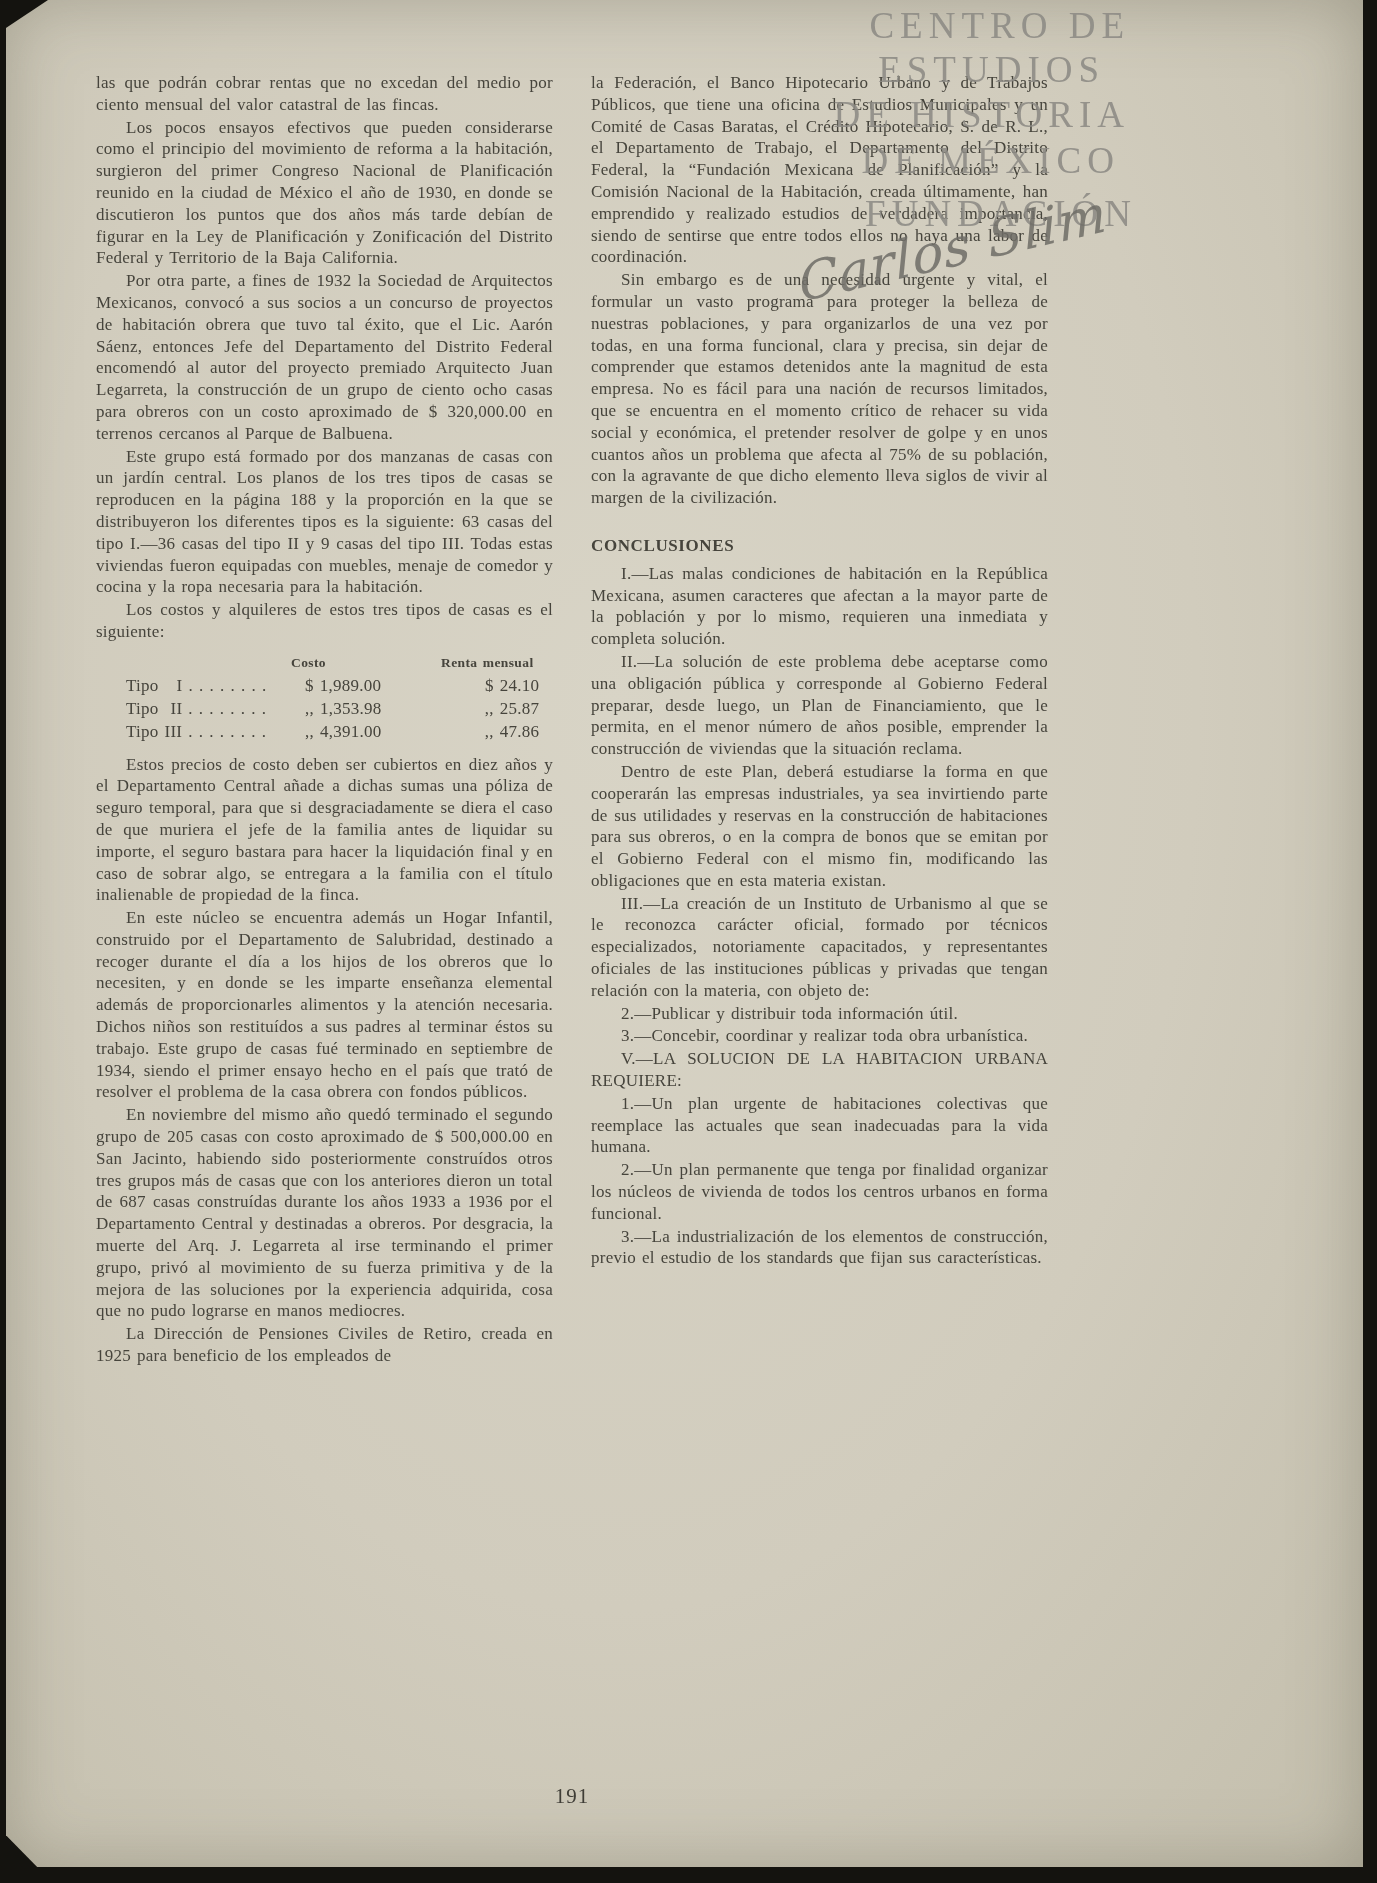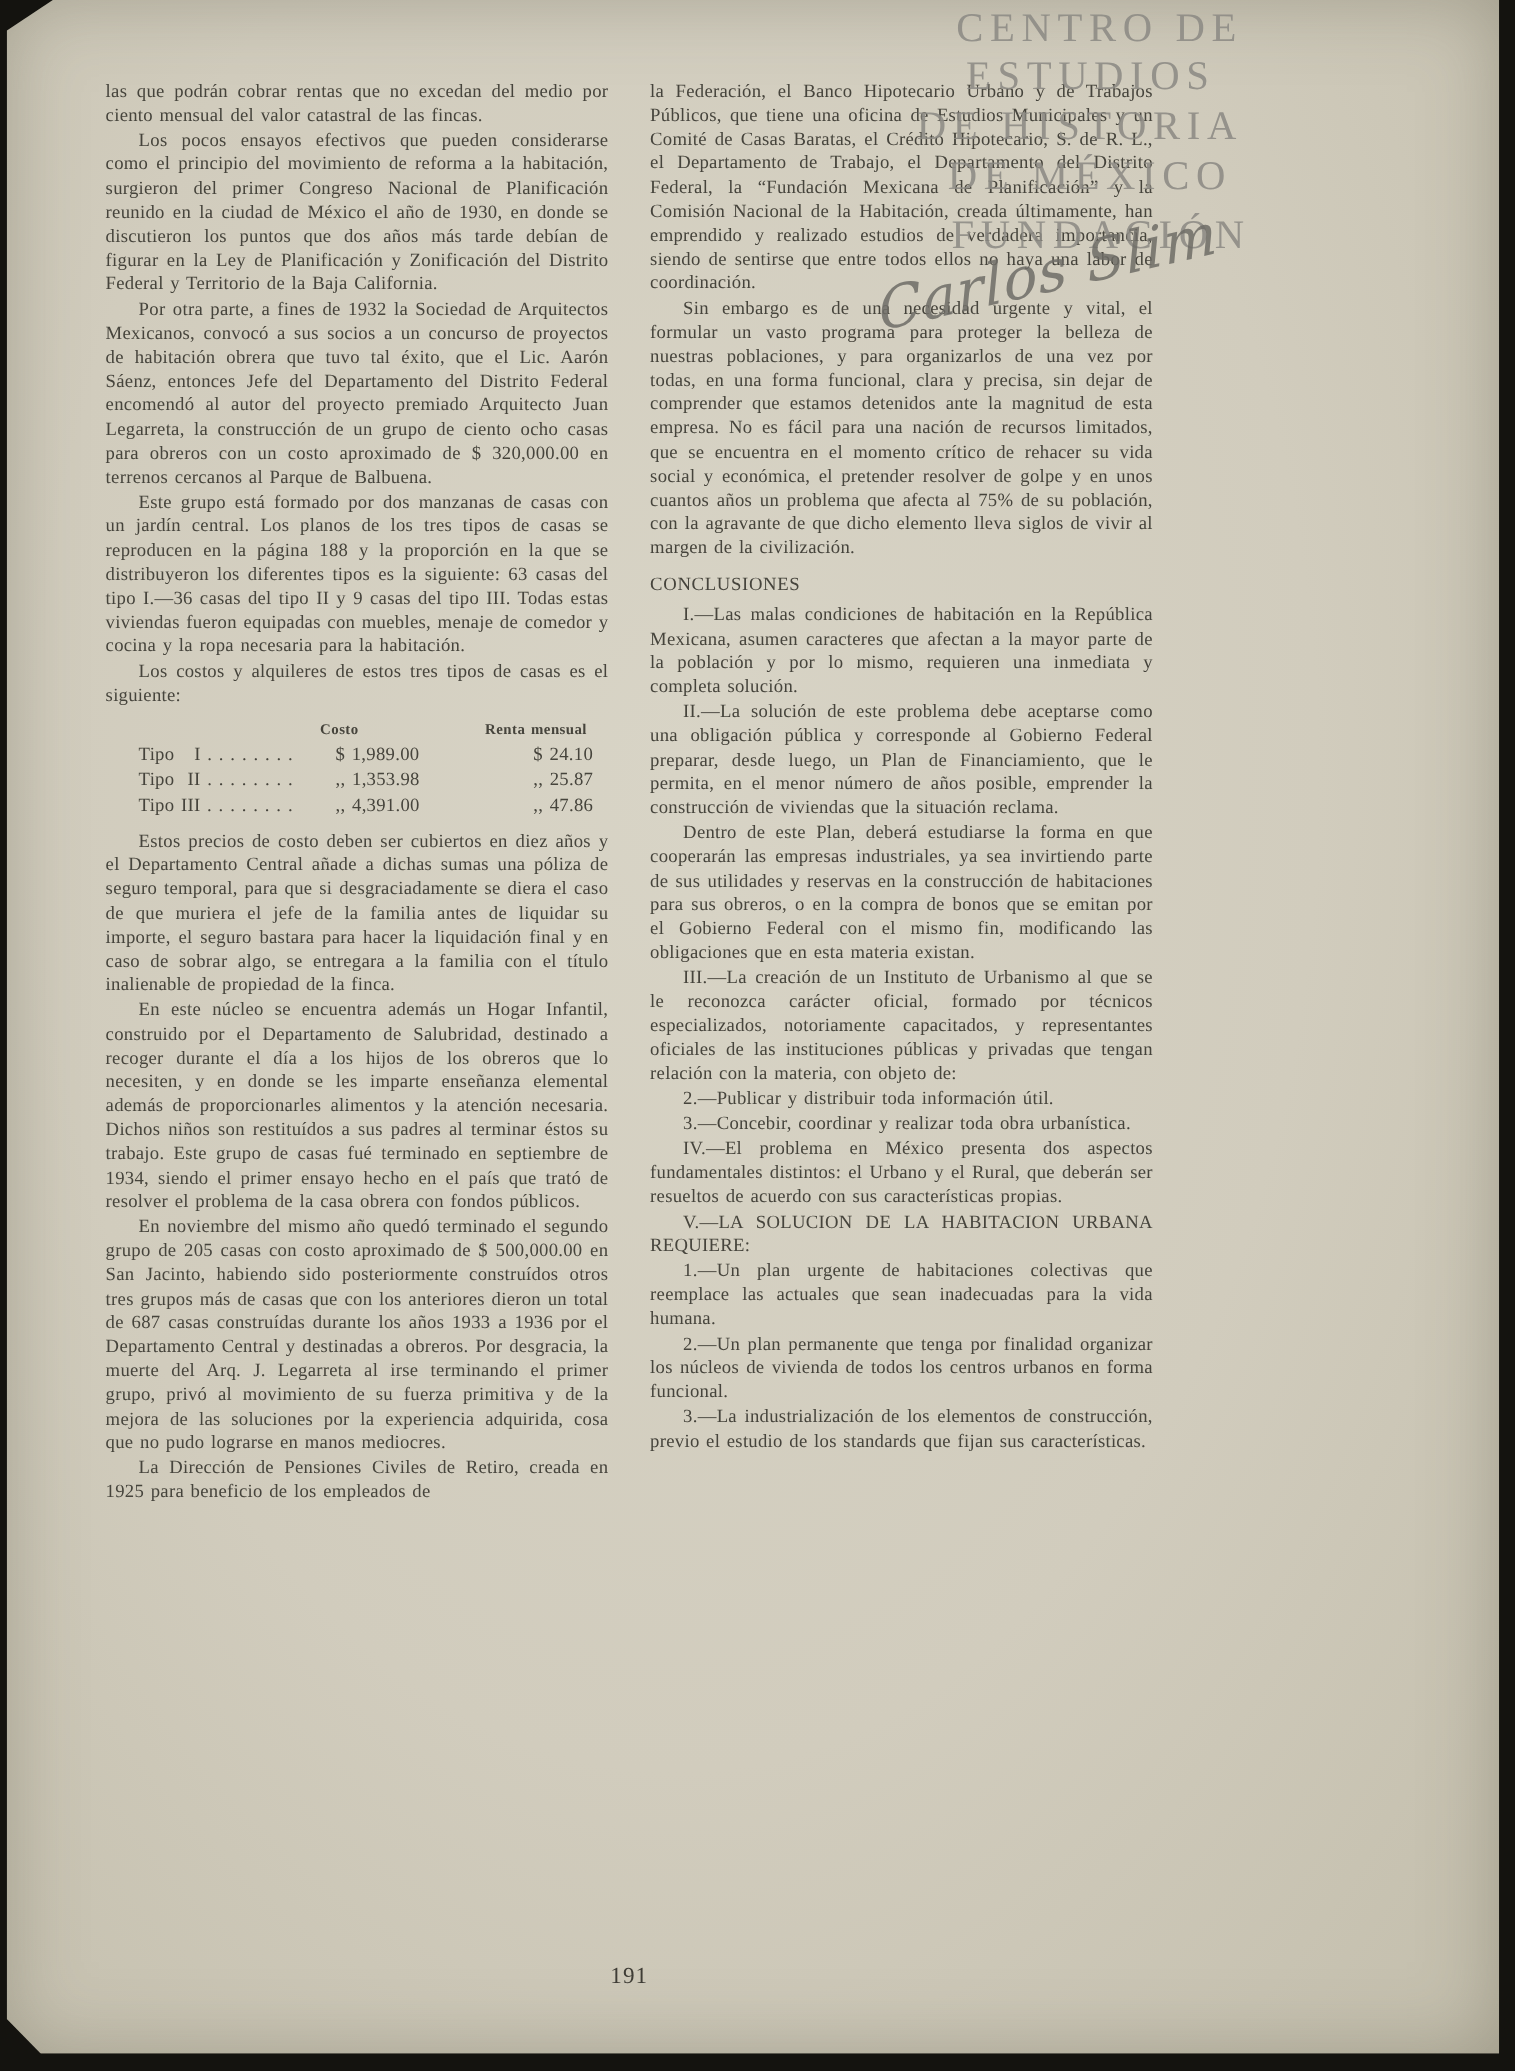--- a/index.html
+++ b/index.html
@@ -26,23 +26,23 @@
     color: #46443c;
     font-size: 17px;
     line-height: 21.8px;
     text-align: justify;
     letter-spacing: 0.25px;
     word-spacing: 1.5px;
   }
   .col p { text-indent: 30px; margin: 0 0 1px 0; }
   .col p.noindent { text-indent: 0; }
   .heading {
-    font-size: 17px; font-weight: normal;
+    font-size: 17px; font-weight: bold;
     letter-spacing: 0.6px;
-    margin: 11px 0 6px 0;
+    margin: 26px 0 6px 0;
     color: #46443c;
   }
   
   .cost-table { margin: 9px 0 11px 30px; color: #46443c; }
   .t-head { display: grid; grid-template-columns: 165px 150px 142px; }
   .t-head span { font-weight: bold; font-size: 13.5px; text-align: left; letter-spacing: 0.4px; }
   .t-head .h-costo { grid-column: 2; }
   .t-head .h-renta { grid-column: 3; }
   .t-row { display: grid; grid-template-columns: 165px 150px 142px; font-size: 17px; line-height: 23px; }
   .t-row .cell-tipo  { white-space: pre; text-align: left; }
@@ -131,21 +131,20 @@
         <p>Sin embargo es de una necesidad urgente y vital, el formular un vasto programa para proteger la belleza de nuestras poblaciones, y para organizarlos de una vez por todas, en una forma funcional, clara y precisa, sin dejar de comprender que estamos detenidos ante la magnitud de esta empresa.  No es fácil para una nación de recursos limitados, que se encuentra en el momento crítico de rehacer su vida social y económica, el pretender resolver de golpe y en unos cuantos años un problema que afecta al 75% de su población, con la agravante de que dicho elemento lleva siglos de vivir al margen de la civilización.</p>
 
         <h3 class="heading">CONCLUSIONES</h3>
 
         <p>I.—Las malas condiciones de habitación en la República Mexicana, asumen caracteres que afectan a la mayor parte de la población y por lo mismo, requieren una inmediata y completa solución.</p>
         <p>II.—La solución de este problema debe aceptarse como una obligación pública y corresponde al Gobierno Federal preparar, desde luego, un Plan de Financiamiento, que le permita, en el menor número de años posible, emprender la construcción de viviendas que la situación reclama.</p>
         <p>Dentro de este Plan, deberá estudiarse la forma en que cooperarán las empresas industriales, ya sea invirtiendo parte de sus utilidades y reservas en la construcción de habitaciones para sus obreros, o en la compra de bonos que se emitan por el Gobierno Federal con el mismo fin, modificando las obligaciones que en esta materia existan.</p>
         <p>III.—La creación de un Instituto de Urbanismo al que se le reconozca carácter oficial, formado por técnicos especializados, notoriamente capacitados, y representantes oficiales de las instituciones públicas y privadas que tengan relación con la materia, con objeto de:</p>
         <p>2.—Publicar y distribuir toda información útil.</p>
         <p>3.—Concebir, coordinar y realizar toda obra urbanística.</p>
-        <p>IV.—El problema en México presenta dos aspectos fundamentales distintos: el Urbano y el Rural, que deberán ser resueltos de acuerdo con sus características propias.</p>
         <p>V.—LA SOLUCION DE LA HABITACION URBANA REQUIERE:</p>
         <p>1.—Un plan urgente de habitaciones colectivas que reemplace las actuales que sean inadecuadas para la vida humana.</p>
         <p>2.—Un plan permanente que tenga por finalidad organizar los núcleos de vivienda de todos los centros urbanos en forma funcional.</p>
         <p>3.—La industrialización de los elementos de construcción, previo el estudio de los standards que fijan sus características.</p>
       </div>
 
     </div>
   </div>
 
   <div class="watermark">

